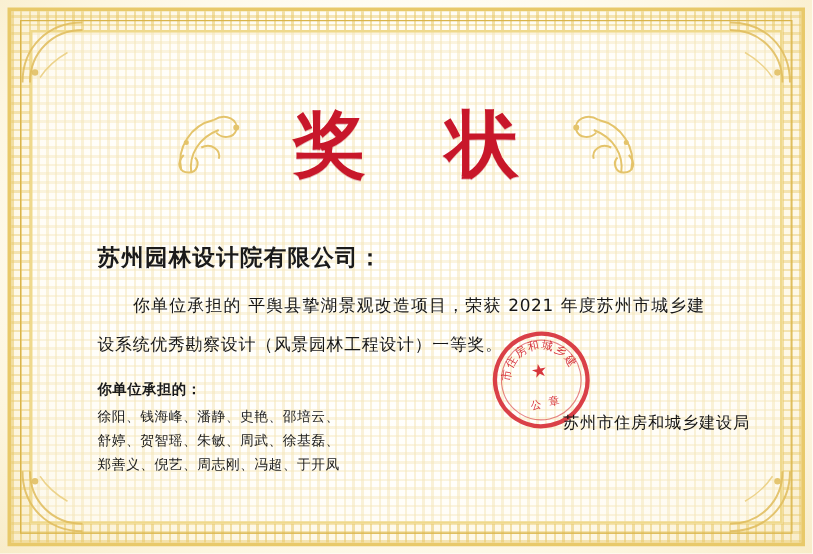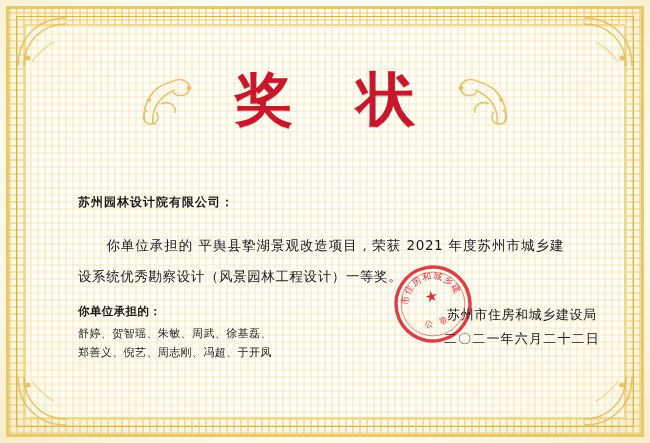--- a/index.html
+++ b/index.html
@@ -74,21 +74,21 @@
     box-sizing: border-box;
   }
 
   .title-row {
     position: absolute;
     top: 36px;
     left: 0;
     right: 0;
     height: 90px;
     display: flex;
-    align-items: flex-start;
+    align-items: center;
     justify-content: center;
     gap: 10px;
   }
   .title-deco { width: 66px; height: 62px; opacity: 0.95; flex: 0 0 auto; }
   .title-deco svg { width: 100%; height: 100%; display:block; }
   .title-deco.right { transform: scaleX(-1); }
 
   .title-text {
     font-family: "DejaVu Serif", "Liberation Serif", serif;
     font-size: 58px;
@@ -99,21 +99,21 @@
     line-height: 1;
     text-shadow: 0 1px 0 rgba(160,0,10,0.25);
     white-space: nowrap;
   }
 
   .recipient {
     position: absolute;
     top: 160px;
     left: 44px;
     font-family: "DejaVu Sans", "Liberation Sans", sans-serif;
-    font-size: 12px;
+    font-size: 18px;
     font-weight: bold;
     color: #1a1a1a;
     letter-spacing: 1px;
   }
 
   .body-text {
     position: absolute;
     top: 196px;
     left: 44px;
     right: 52px;
@@ -250,20 +250,21 @@
     </div>
 
     <div class="recipient">苏州园林设计院有限公司：</div>
 
     <div class="body-text">
       <span class="indent"></span><span>你单位承担的  平舆县挚湖景观改造项目，荣获 2021 年度苏州市城乡建设系统优秀勘察设计（风景园林工程设计）一等奖。</span>
     </div>
 
     <div class="designers">
       <span class="label">你单位承担的：</span>
+      <span class="names-line">徐阳、钱海峰、潘静、史艳、邵培云、</span>
       <span class="names-line">舒婷、贺智瑶、朱敏、周武、徐基磊、</span>
       <span class="names-line">郑善义、倪艺、周志刚、冯超、于开凤</span>
     </div>
 
     <div class="seal">
       <svg viewBox="0 0 100 100">
         <g transform="rotate(-12 50 50)">
           <circle cx="50" cy="50" r="43" fill="none" stroke="#d3202a" stroke-width="4" opacity="0.85"></circle>
           <circle cx="50" cy="50" r="37" fill="none" stroke="#d3202a" stroke-width="1" opacity="0.55"></circle>
           <path id="sealTop" d="M50,50 m-29,0 a29,29 0 1,1 58,0" fill="none"></path>
@@ -271,17 +272,16 @@
             <textPath href="#sealTop" startOffset="50%" text-anchor="middle">苏州市住房和城乡建设局</textPath>
           </text>
           <text x="50" y="47" text-anchor="middle" font-size="17" fill="#d3202a" opacity="0.9">★</text>
           <text x="50" y="75" text-anchor="middle" font-family="DejaVu Sans, Liberation Sans, sans-serif" font-size="10" fill="#d3202a" opacity="0.9" letter-spacing="2">公 章</text>
         </g>
       </svg>
     </div>
 
     <div class="signature">
       <div class="org">苏州市住房和城乡建设局</div>
-      <div class="date">二〇二一年六月二十二日</div>
     </div>
 
   </div>
 </div>
 
 </body></html>

